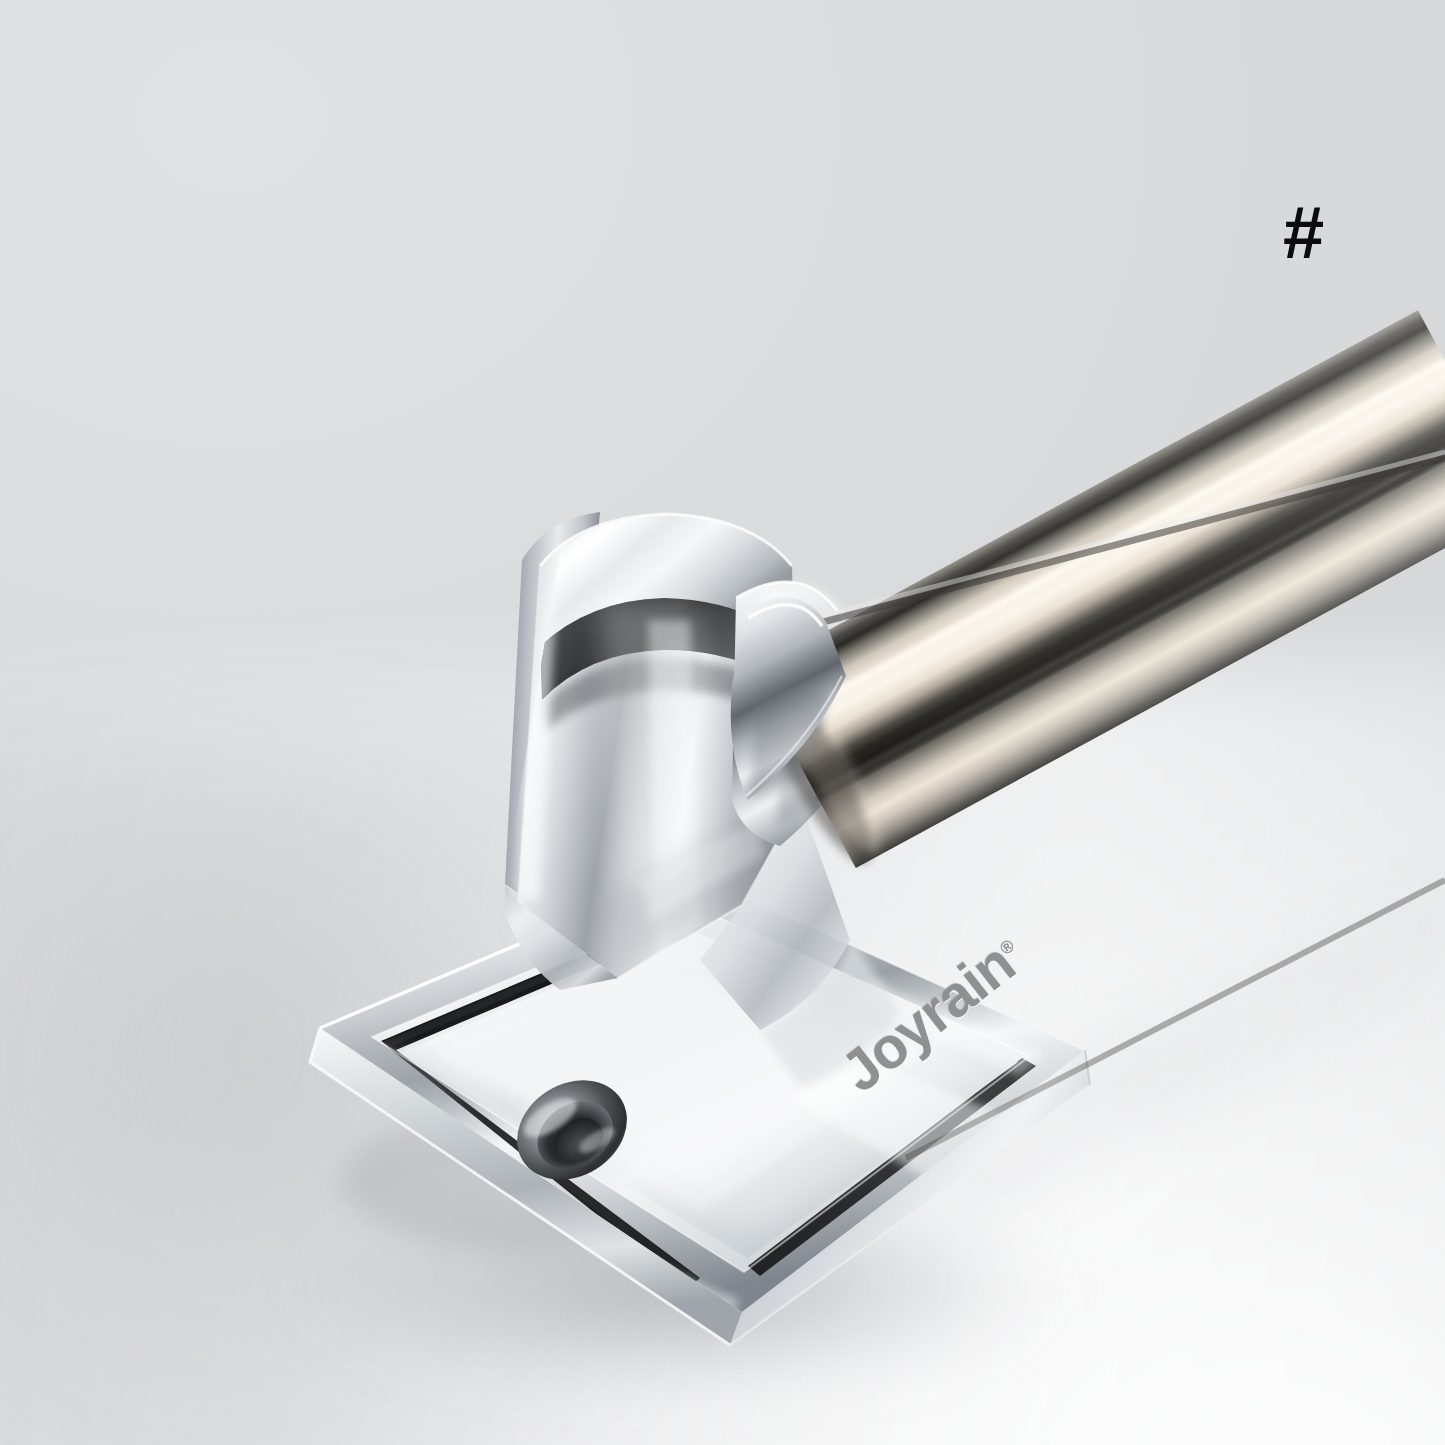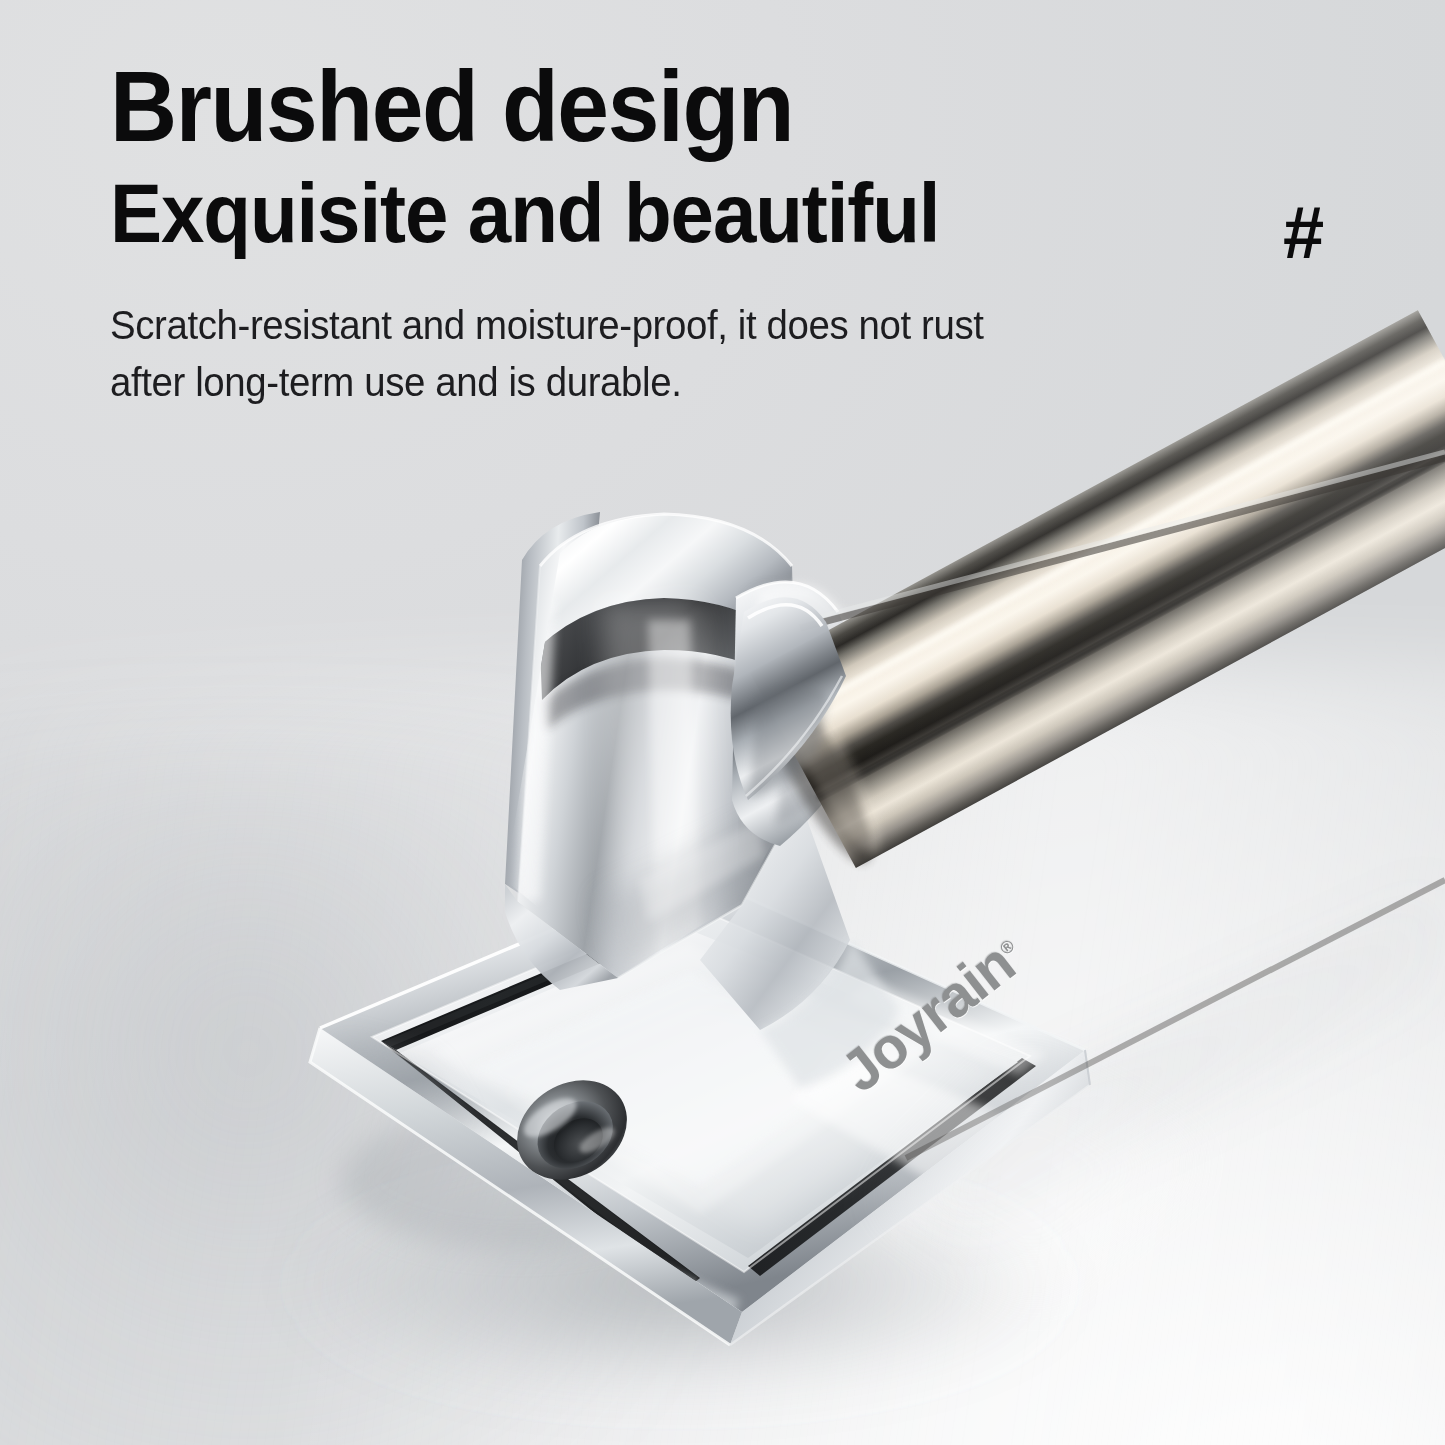--- a/index.html
+++ b/index.html
@@ -450,21 +450,16 @@
       </g>
 
       <path d="M 1020 1060 L 1200 1160 L 1040 1300 L 880 1200 Z" fill="#ffffff" opacity="0.18" filter="url(#blurLg)"></path>
     </svg>
   </div>
 
   <div class="logo">
     <span>Joyrain</span><sup>®</sup>
   </div>
 
-  <div class="textblock">
-    <div class="headline">Brushed design</div>
-    <div class="subheadline">Exquisite and beautiful</div>
-    <div class="bodytext">Scratch-resistant and moisture-proof, it does not rust after long-term use and is durable.</div>
-  </div>
 
   <div class="hashmark">#</div>
 
 </div>
 
 </body></html>

